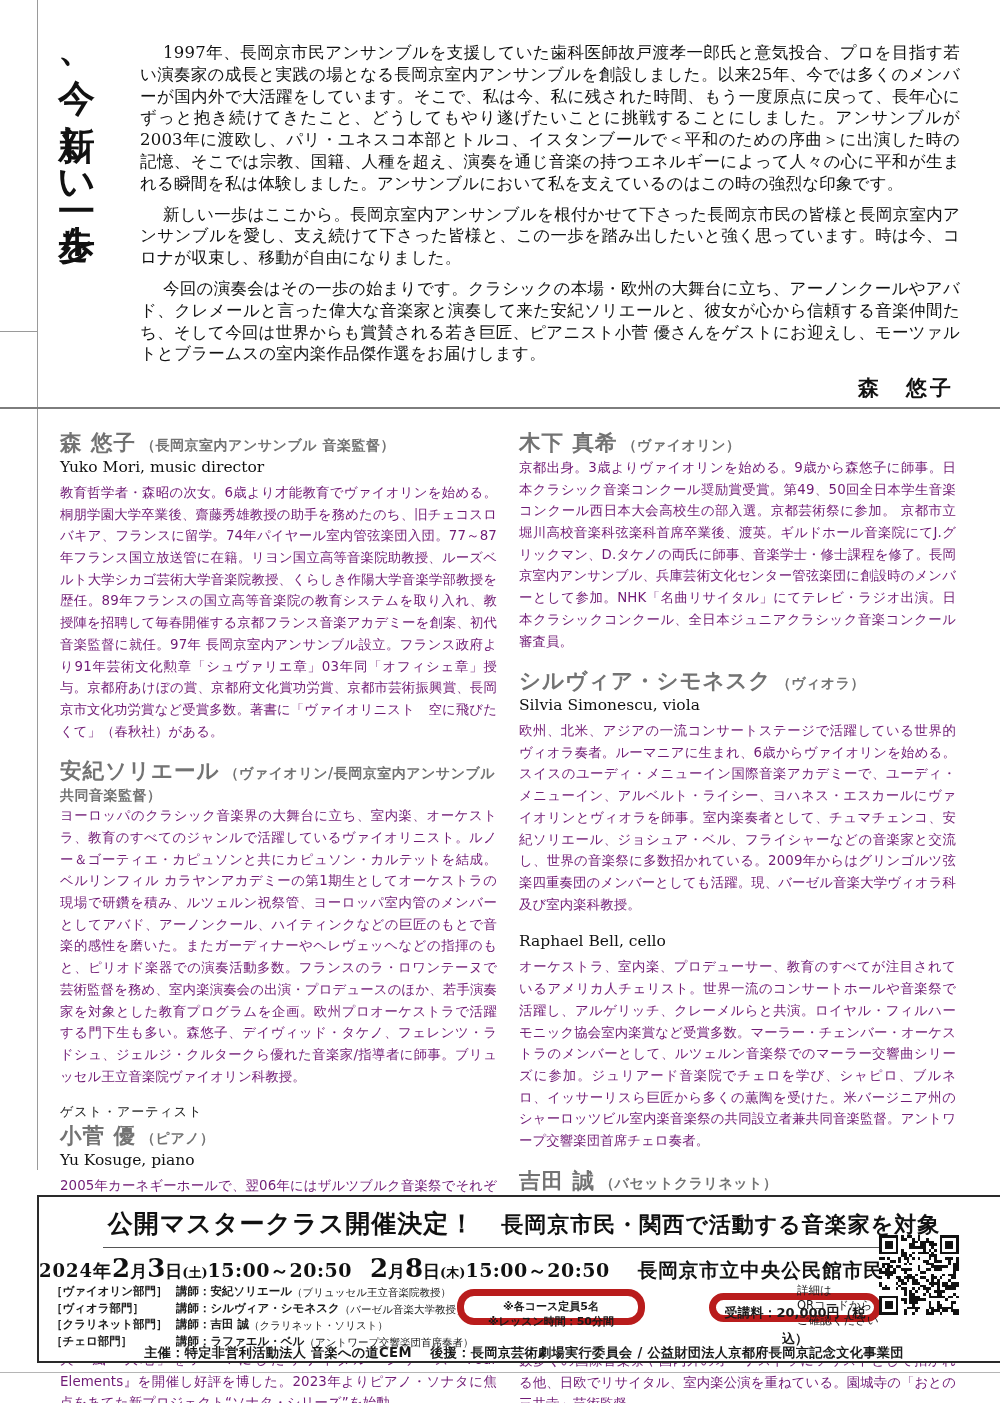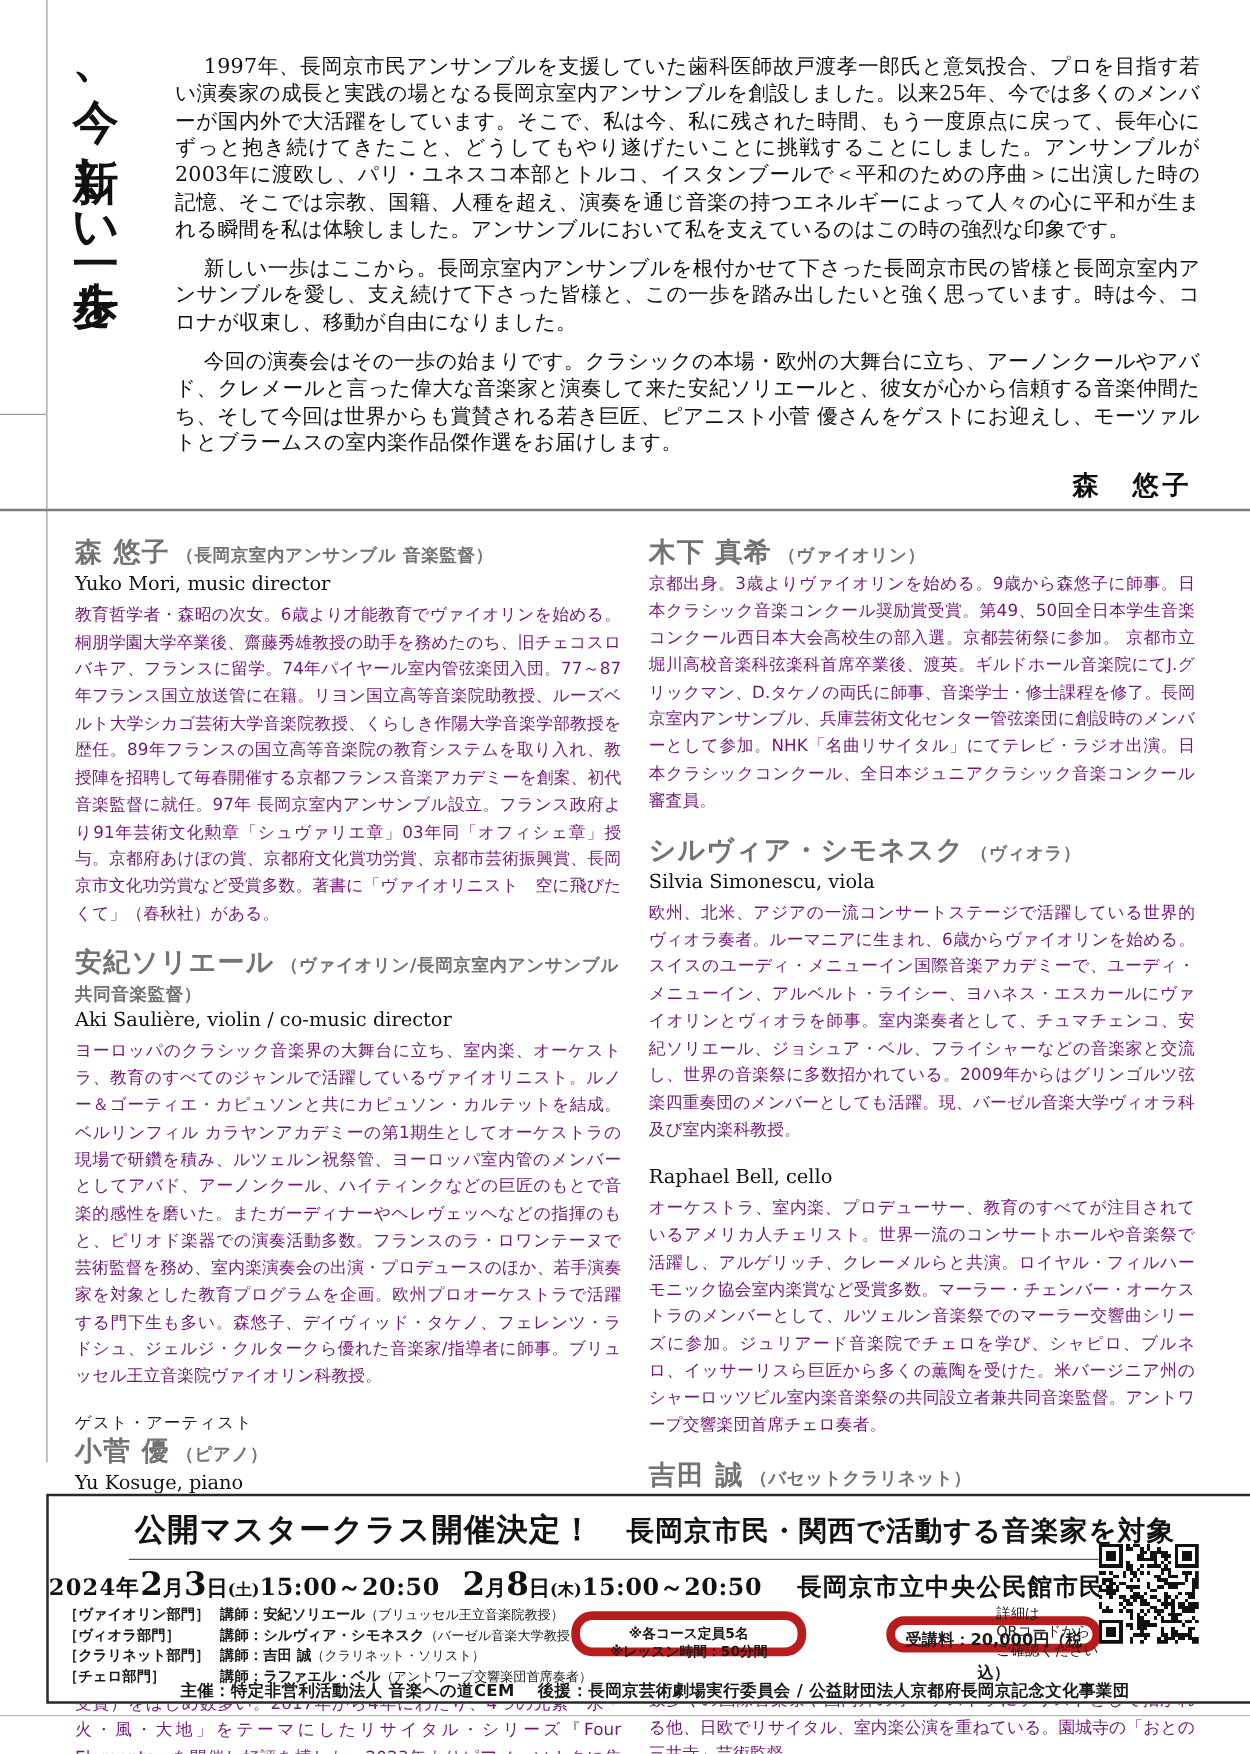--- a/index.html
+++ b/index.html
@@ -128,21 +128,20 @@
       </div>
       <div class="bio-romaji">Yuko Mori, music director</div>
       <div class="bio-body">教育哲学者・森昭の次女。6歳より才能教育でヴァイオリンを始める。桐朋学園大学卒業後、齋藤秀雄教授の助手を務めたのち、旧チェコスロバキア、フランスに留学。74年パイヤール室内管弦楽団入団。77～87年フランス国立放送管に在籍。リヨン国立高等音楽院助教授、ルーズベルト大学シカゴ芸術大学音楽院教授、くらしき作陽大学音楽学部教授を歴任。89年フランスの国立高等音楽院の教育システムを取り入れ、教授陣を招聘して毎春開催する京都フランス音楽アカデミーを創案、初代音楽監督に就任。97年 長岡京室内アンサンブル設立。フランス政府より91年芸術文化勲章「シュヴァリエ章」03年同「オフィシェ章」授与。京都府あけぼの賞、京都府文化賞功労賞、京都市芸術振興賞、長岡京市文化功労賞など受賞多数。著書に「ヴァイオリニスト　空に飛びたくて」（春秋社）がある。</div>
     </div>
 
     <div class="bio">
       <div class="bio-name-line">
         <span class="bio-name">安紀ソリエール</span>
         <span class="bio-name-note">（ヴァイオリン/長岡京室内アンサンブル共同音楽監督）</span>
       </div>
-      <div class="bio-romaji">Aki Saulière, violin / co-music director</div>
       <div class="bio-body">ヨーロッパのクラシック音楽界の大舞台に立ち、室内楽、オーケストラ、教育のすべてのジャンルで活躍しているヴァイオリニスト。ルノー＆ゴーティエ・カピュソンと共にカピュソン・カルテットを結成。ベルリンフィル カラヤンアカデミーの第1期生としてオーケストラの現場で研鑽を積み、ルツェルン祝祭管、ヨーロッパ室内管のメンバーとしてアバド、アーノンクール、ハイティンクなどの巨匠のもとで音楽的感性を磨いた。またガーディナーやヘレヴェッヘなどの指揮のもと、ピリオド楽器での演奏活動多数。フランスのラ・ロワンテーヌで芸術監督を務め、室内楽演奏会の出演・プロデュースのほか、若手演奏家を対象とした教育プログラムを企画。欧州プロオーケストラで活躍する門下生も多い。森悠子、デイヴィッド・タケノ、フェレンツ・ラドシュ、ジェルジ・クルタークら優れた音楽家/指導者に師事。ブリュッセル王立音楽院ヴァイオリン科教授。</div>
     </div>
 
     <div class="bio">
       <div class="bio-label gothic">ゲスト・アーティスト</div>
       <div class="bio-name-line">
         <span class="bio-name">小菅 優</span>
         <span class="bio-name-note">（ピアノ）</span>
       </div>
       <div class="bio-romaji">Yu Kosuge, piano</div>

